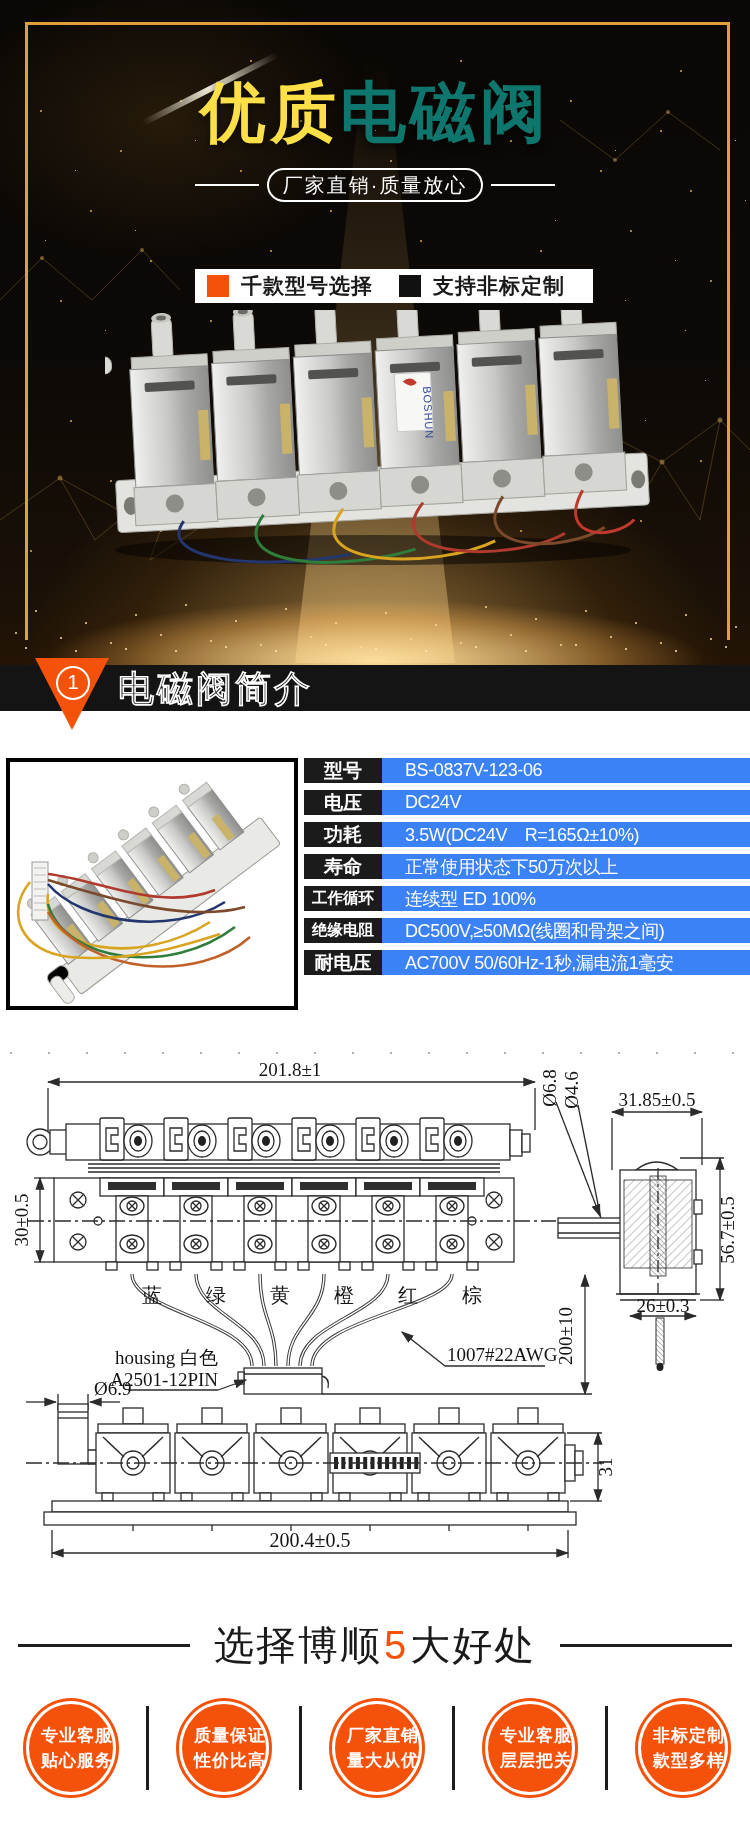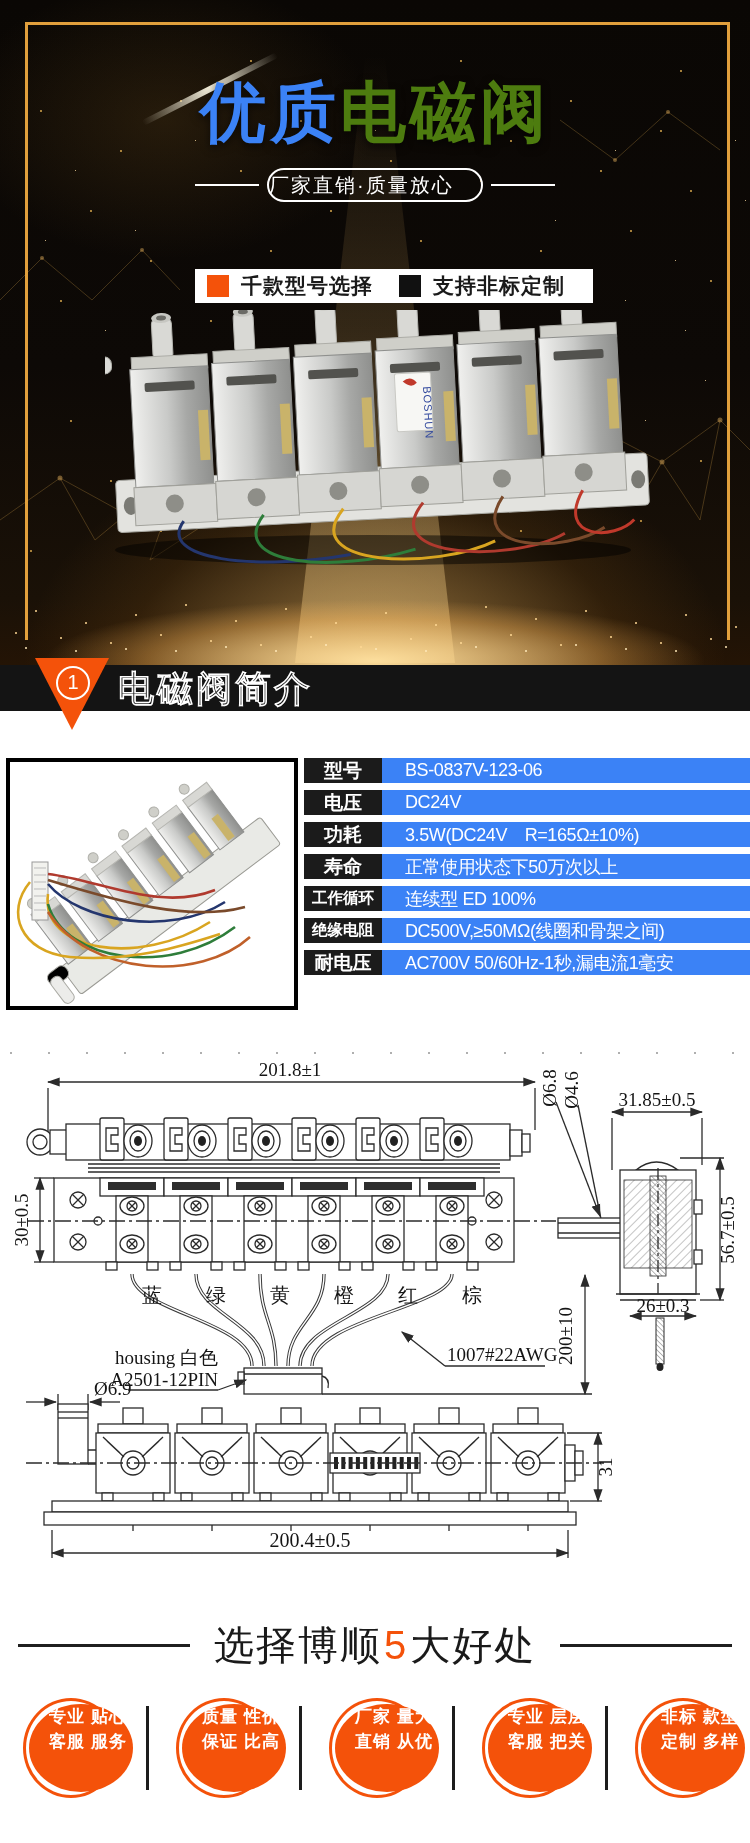--- a/index.html
+++ b/index.html
@@ -20,26 +20,26 @@
     background:linear-gradient(90deg,rgba(255,240,200,0),rgba(255,250,230,.95),rgba(255,240,200,0));}
   .stars,.stars2{position:absolute;width:2px;height:2px;border-radius:50%;background:transparent;}
   .stars{box-shadow:60px 300px #d9a84e,90px 210px #d9a84e,120px 150px #d9a84e,150px 260px #d9a84e,180px 100px #d9a84e,210px 320px #d9a84e,240px 170px #d9a84e,270px 250px #d9a84e,300px 120px #d9a84e,330px 210px #d9a84e,360px 90px #d9a84e,390px 160px #d9a84e,420px 240px #d9a84e,450px 110px #d9a84e,480px 180px #d9a84e,510px 140px #d9a84e,540px 250px #d9a84e,570px 100px #d9a84e,600px 170px #d9a84e,630px 230px #d9a84e,660px 130px #d9a84e,690px 190px #d9a84e,710px 280px #d9a84e,70px 420px #d9a84e,110px 480px #d9a84e,160px 530px #d9a84e,220px 470px #d9a84e,280px 520px #d9a84e,340px 460px #d9a84e,400px 510px #d9a84e,460px 470px #d9a84e,520px 530px #d9a84e,580px 480px #d9a84e,640px 520px #d9a84e,700px 460px #d9a84e,40px 110px #d9a84e,250px 60px #d9a84e,460px 60px #d9a84e,680px 70px #d9a84e,30px 550px #d9a84e;}
   .stars2{width:1px;height:1px;box-shadow:75px 170px #ffe0a3,135px 230px #ffe0a3,195px 140px #ffe0a3,255px 300px #ffe0a3,315px 180px #ffe0a3,375px 130px #ffe0a3,435px 200px #ffe0a3,495px 90px #ffe0a3,555px 220px #ffe0a3,615px 150px #ffe0a3,675px 260px #ffe0a3,105px 330px #ffe0a3,165px 400px #ffe0a3,225px 360px #ffe0a3,285px 430px #ffe0a3,345px 380px #ffe0a3,405px 440px #ffe0a3,465px 350px #ffe0a3,525px 410px #ffe0a3,585px 370px #ffe0a3,645px 420px #ffe0a3,705px 380px #ffe0a3,45px 240px #ffe0a3,505px 300px #ffe0a3,565px 330px #ffe0a3,625px 300px #ffe0a3,685px 330px #ffe0a3,25px 450px #ffe0a3,745px 200px #ffe0a3,735px 140px #ffe0a3;}
   .gold-frame{position:absolute;left:25px;top:22px;width:705px;height:618px;
     border-top:3px solid #eda83f;border-left:3px solid #eda83f;border-right:3px solid #eda83f;
     box-sizing:border-box;opacity:.95;}
   .hero-title{position:absolute;left:0;top:76px;width:750px;text-align:center;
     font-size:66px;font-weight:800;letter-spacing:4px;line-height:1.1;
     text-shadow:0 3px 8px rgba(0,0,0,.6);}
-  .hero-title .w{color:#3b82f6;}
-  .hero-title .o{color:#4d7c0f;margin-top:45px;}
+  .hero-title .w{color:#fde047;}
+  .hero-title .o{color:#0f766e;margin-top:45px;}
   .sub-row{position:absolute;left:0;top:168px;width:750px;height:34px;display:flex;align-items:center;justify-content:center;}
   .sub-line{width:64px;height:2px;background:#fff;}
   .sub-pill{margin:0 8px;width:212px;height:30px;border:2px solid #fff;border-radius:17px;
-    display:flex;align-items:center;color:#fff;font-size:20px;letter-spacing:2px;}
+    display:flex;align-items:center;justify-content:center;color:#fff;font-size:20px;letter-spacing:2px;}
   .badge-bar{position:absolute;left:195px;top:228px;width:398px;height:34px;background:#fff;
     display:flex;align-items:center;padding:0 12px;box-sizing:border-box;margin-top:41px;}
   .badge-sq{width:22px;height:22px;flex:0 0 22px;}
   .badge-sq.orange{background:#f4520a;}
   .badge-sq.black{background:#111;}
   .badge-label{font-size:21px;font-weight:700;color:#1a1a1a;margin:0 26px 0 12px;letter-spacing:1px;white-space:nowrap;}
   .spark{position:absolute;left:0;top:580px;width:750px;height:85px;
     background:radial-gradient(55% 90% at 50% 95%, rgba(255,225,160,.95), rgba(255,185,90,.35) 55%, rgba(0,0,0,0) 80%);}
   .spark-dots{position:absolute;left:0;top:592px;width:2px;height:2px;border-radius:50%;
     box-shadow:15px 40px #ffd894,35px 18px #ffd894,60px 45px #ffd894,85px 30px #ffd894,110px 50px #ffd894,135px 22px #ffd894,160px 42px #ffd894,185px 12px #ffd894,210px 48px #ffd894,235px 28px #ffd894,260px 52px #ffd894,285px 16px #ffd894,310px 44px #ffd894,335px 30px #ffd894,360px 54px #ffd894,385px 20px #ffd894,410px 46px #ffd894,435px 32px #ffd894,460px 50px #ffd894,485px 14px #ffd894,510px 42px #ffd894,535px 26px #ffd894,560px 52px #ffd894,585px 18px #ffd894,610px 44px #ffd894,635px 30px #ffd894,660px 50px #ffd894,685px 22px #ffd894,710px 46px #ffd894,735px 34px #ffd894,25px 55px #ffe8b8,75px 58px #ffe8b8,125px 56px #ffe8b8,175px 58px #ffe8b8,225px 54px #ffe8b8,275px 58px #ffe8b8,325px 52px #ffe8b8,375px 56px #ffe8b8,425px 58px #ffe8b8,475px 54px #ffe8b8,525px 58px #ffe8b8,575px 52px #ffe8b8,625px 56px #ffe8b8,675px 58px #ffe8b8,725px 54px #ffe8b8;}
@@ -70,22 +70,22 @@
   .dt{font-family:"Liberation Serif","DejaVu Serif",serif;font-size:19px;fill:#151515;}
   .dtc{font-family:"Liberation Sans","DejaVu Sans",sans-serif;font-size:20px;fill:#151515;}
   
   .ben-title{position:absolute;left:0;top:1622px;width:750px;height:46px;display:flex;align-items:center;padding:0 18px;box-sizing:border-box;}
   .ben-line{flex:1;height:3px;background:#1f1f1f;}
   .ben-text{margin:0 24px;font-size:40px;color:#1a1a1a;letter-spacing:2px;white-space:nowrap;}
   .ben-text .five{color:#f4520a;padding:0 2px;}
   .circles{position:absolute;left:0;top:1698px;width:750px;display:flex;padding-left:23px;box-sizing:border-box;}
   .benefit{width:96px;height:100px;border:3px solid #f4520a;border-radius:50%;padding:3px;box-sizing:border-box;flex:0 0 96px;}
   .benefit-inner{width:100%;height:100%;border-radius:50%;background:#f4520a;color:#fff;
-    display:flex;flex-direction:row;align-items:flex-start;justify-content:center;
-    font-size:17px;font-weight:700;line-height:25px;letter-spacing:1px;padding-left:20px;}
+    display:flex;flex-direction:column;align-items:flex-end;justify-content:center;
+    font-size:17px;font-weight:700;line-height:25px;letter-spacing:1px;}
   .vdiv{width:3px;height:84px;background:#1d1d1d;margin:8px 27px 0 27px;flex:0 0 3px;}
 </style>
 </head>
 <body>
 
 <div class="page">
 
   <div class="hero">
     <div class="hero-grad"></div>
     <div class="stars"></div>

